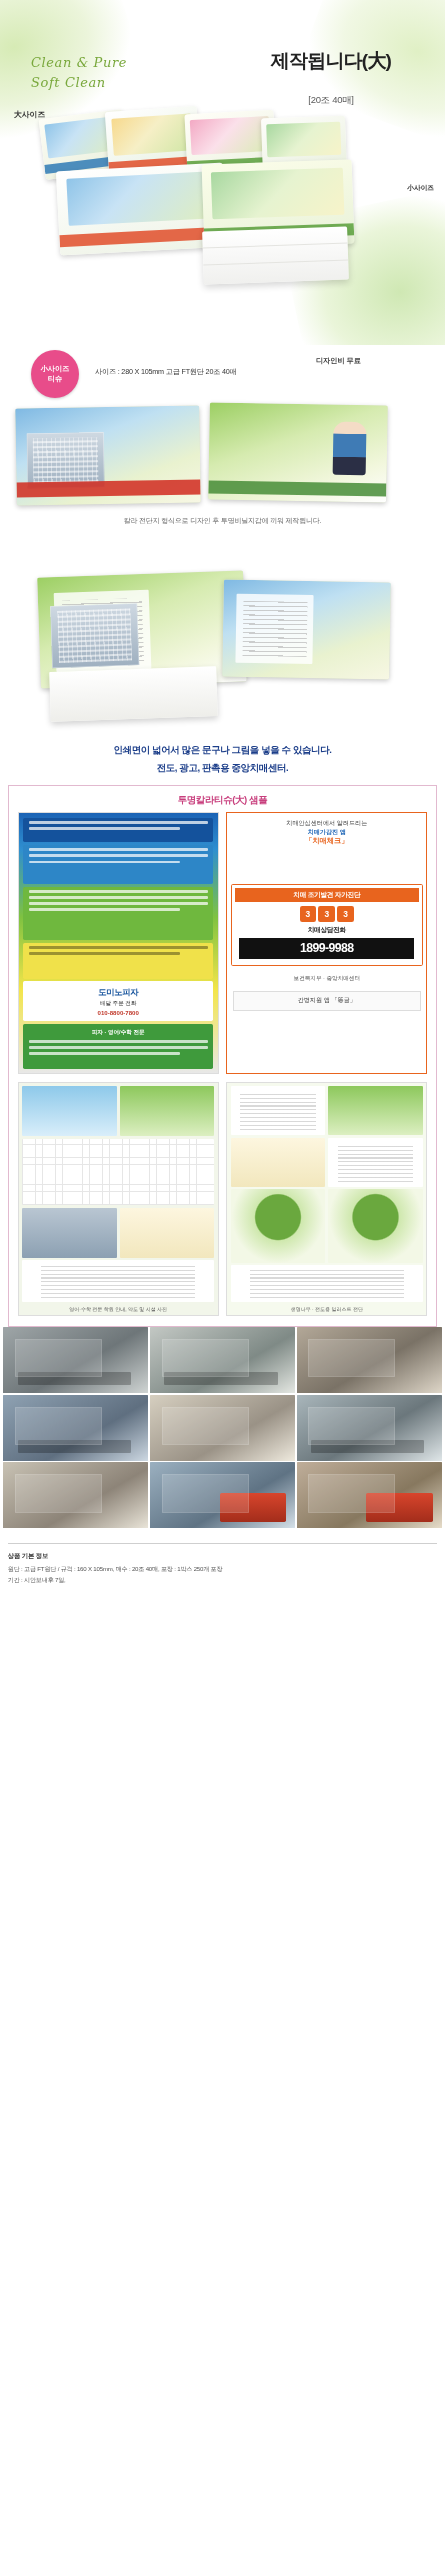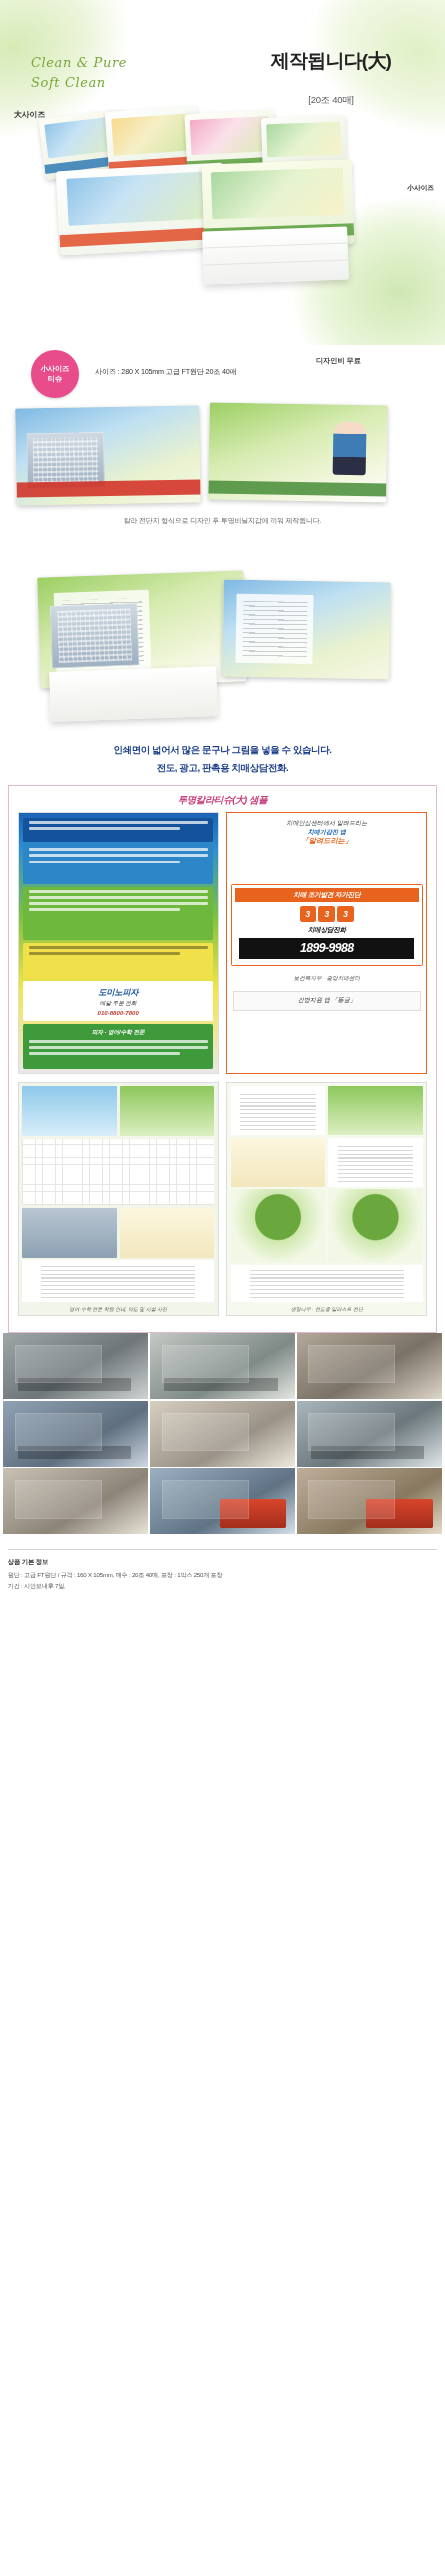--- a/index.html
+++ b/index.html
@@ -261,22 +261,21 @@
   .blue-headline .bh2 {
     margin-top: 4.5px;
     font-size: 9.5px; font-weight: bold; color: #1d3f8a; letter-spacing: -0.4px;
   }
 
   
   .samples-wrap {
     margin: 9px 7.8px 0;
     border: 0.6px solid #e2b9cf;
     background: #fff;
-    padding-bottom: 16px;
-    font-style: italic;
+    padding-bottom: 10px;
   }
   .samples-title {
     text-align: center;
     padding: 7.8px 0 5.6px;
     font-size: 9.5px; font-weight: bold; color: #c83f7d; letter-spacing: -0.4px;
   }
   .samples-grid {
     display: grid;
     grid-template-columns: 1fr 1fr;
     gap: 7.8px;
@@ -487,21 +486,21 @@
     </div>
     <div class="photo ph-b2">
       <div class="ph-inner-blue"></div>
       <div class="ph-text-block"></div>
     </div>
     <div class="ph-paper"></div>
   </div>
 
   <div class="blue-headline">
     <div class="bh1">인쇄면이 넓어서 많은 문구나 그림을 넣을 수 있습니다.</div>
-    <div class="bh2">전도, 광고, 판촉용 치매상담전화.</div>
+    <div class="bh2">전도, 광고, 판촉용 중앙치매센터.</div>
   </div>
 
   <div class="samples-wrap">
     <div class="samples-title">투명칼라티슈(大) 샘플</div>
 
     <div class="samples-grid">
 
       <div class="sample-card s1">
         <div class="s1-rows">
           <div class="s1-row s1-r1">
@@ -534,21 +533,21 @@
             <div class="s1-line"></div>
             <div class="s1-line short"></div>
           </div>
         </div>
       </div>
 
       <div class="sample-card s2">
         <div class="s2-top">
           <div class="s2-head">치매안심센터에서 알려드리는</div>
           <div class="s2-head" style="font-weight:bold;color:#1b63b5;">치매가감진 앱</div>
-          <div class="s2-head" style="font-weight:bold;color:#e8641e;font-size:7.2px;">「알려드리는」</div>
+          <div class="s2-head" style="font-weight:bold;color:#e8641e;font-size:7.2px;">「치매체크」</div>
         </div>
         <div class="s2-mid">
           <div class="s2-orange-bar">치매 조기발견 자가진단</div>
           <div class="s2-333">
             <span>3</span>
             <span>3</span>
             <span>3</span>
           </div>
           <div style="text-align:center;font-size:6.7px;font-weight:bold;color:#222;letter-spacing:-0.3px;">치매상담전화</div>
           <div class="s2-num">1899-9988</div>

